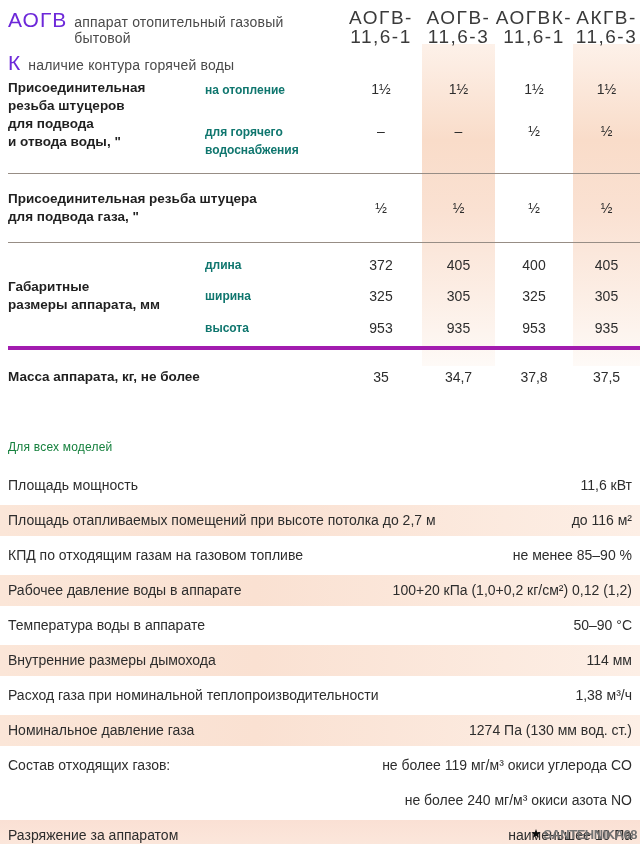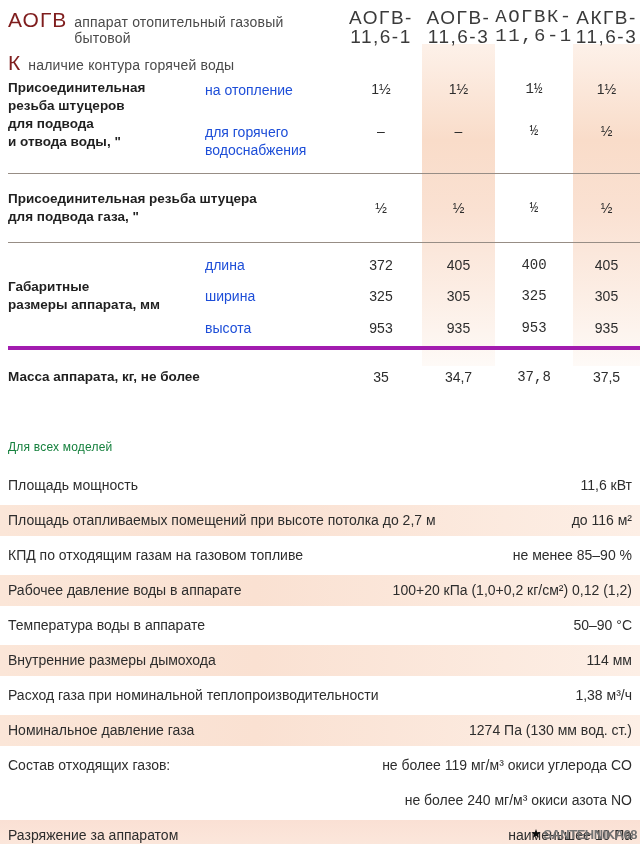--- a/index.html
+++ b/index.html
@@ -14,31 +14,31 @@
   .col-stripe.s4 { left:573px; width:67px;
     background:linear-gradient(180deg,#fdf1e9 0%,#f9dcc9 30%,#fae1d2 52%,#fceee5 78%,#fefaf7 100%); }
 
   .t-row { position:relative; z-index:1; display:grid;
     grid-template-columns:197px 135px 82px 73px 78px 67px; }
 
   .t-header { padding-top:8px; min-height:54px; align-items:start; }
   .legend { grid-column:1 / 3; }
   .legend-line { display:flex; align-items:baseline; }
   .legend-line + .legend-line { margin-top:5px; }
-  .legend-abbr { font-size:21px; letter-spacing:1px; color:#7f1d1d; }
+  .legend-abbr { font-size:21px; letter-spacing:1px; color:#6d28d9; }
   .legend-desc { font-size:14px; color:#4a4a4a; margin-left:7px; letter-spacing:0.2px; }
   .t-colhead { font-size:19px; letter-spacing:1.5px; line-height:19px; text-align:center;
     color:#3a3a3a; white-space:pre-line; }
 
   .t-label { grid-column:1; font-weight:bold; font-size:13.5px; line-height:18px;
     color:#1f1f1f; white-space:pre-line; }
   .t-label.span2 { grid-column:1 / 3; }
-  .t-sub { grid-column:2; font-size:14px; line-height:18px; white-space:pre-line; color:#1d4ed8; }
+  .t-sub { grid-column:2; font-size:12px; line-height:18px; white-space:pre-line; color:#0f766e;font-weight:bold; }
   .t-val { font-size:14px; text-align:center; color:#2d2d2d; }
-  .c1 { grid-column:3; } .c2 { grid-column:4; } .c3 { grid-column:5;font-family:Liberation Mono, monospace; } .c4 { grid-column:6; }
+  .c1 { grid-column:3; } .c2 { grid-column:4; } .c3 { grid-column:5; } .c4 { grid-column:6; }
   .r1 { grid-row:1; } .r2 { grid-row:2; } .r3 { grid-row:3; }
 
   .row-water { grid-template-rows:42px 52px; padding-top:4px; }
   .row-water .t-label { grid-row:1 / 3; }
   .row-water .t-sub, .row-water .t-val { align-self:start; padding-top:2px; }
 
   .row-gas { min-height:56px; border-top:1px solid #978d85; align-items:center; padding:16px 0; }
   .row-sizes { grid-template-rows:repeat(3,31.5px); border-top:1px solid #978d85; padding:6px 0 2px; }
   .row-sizes .t-label { grid-row:1 / 4; align-self:center; }
   .row-sizes .t-sub, .row-sizes .t-val { align-self:center; }

